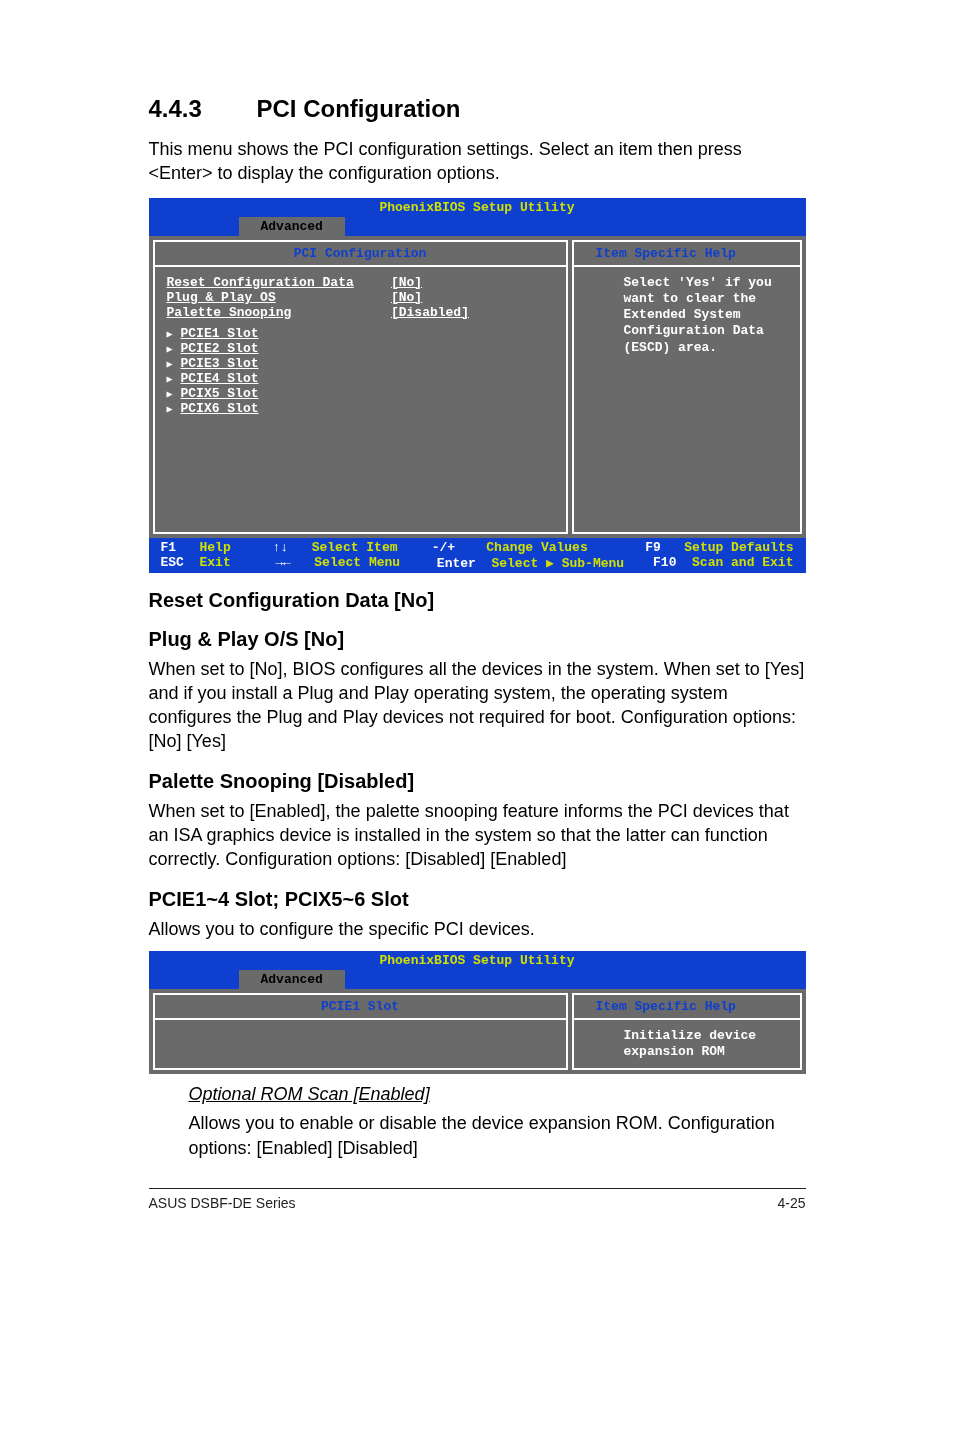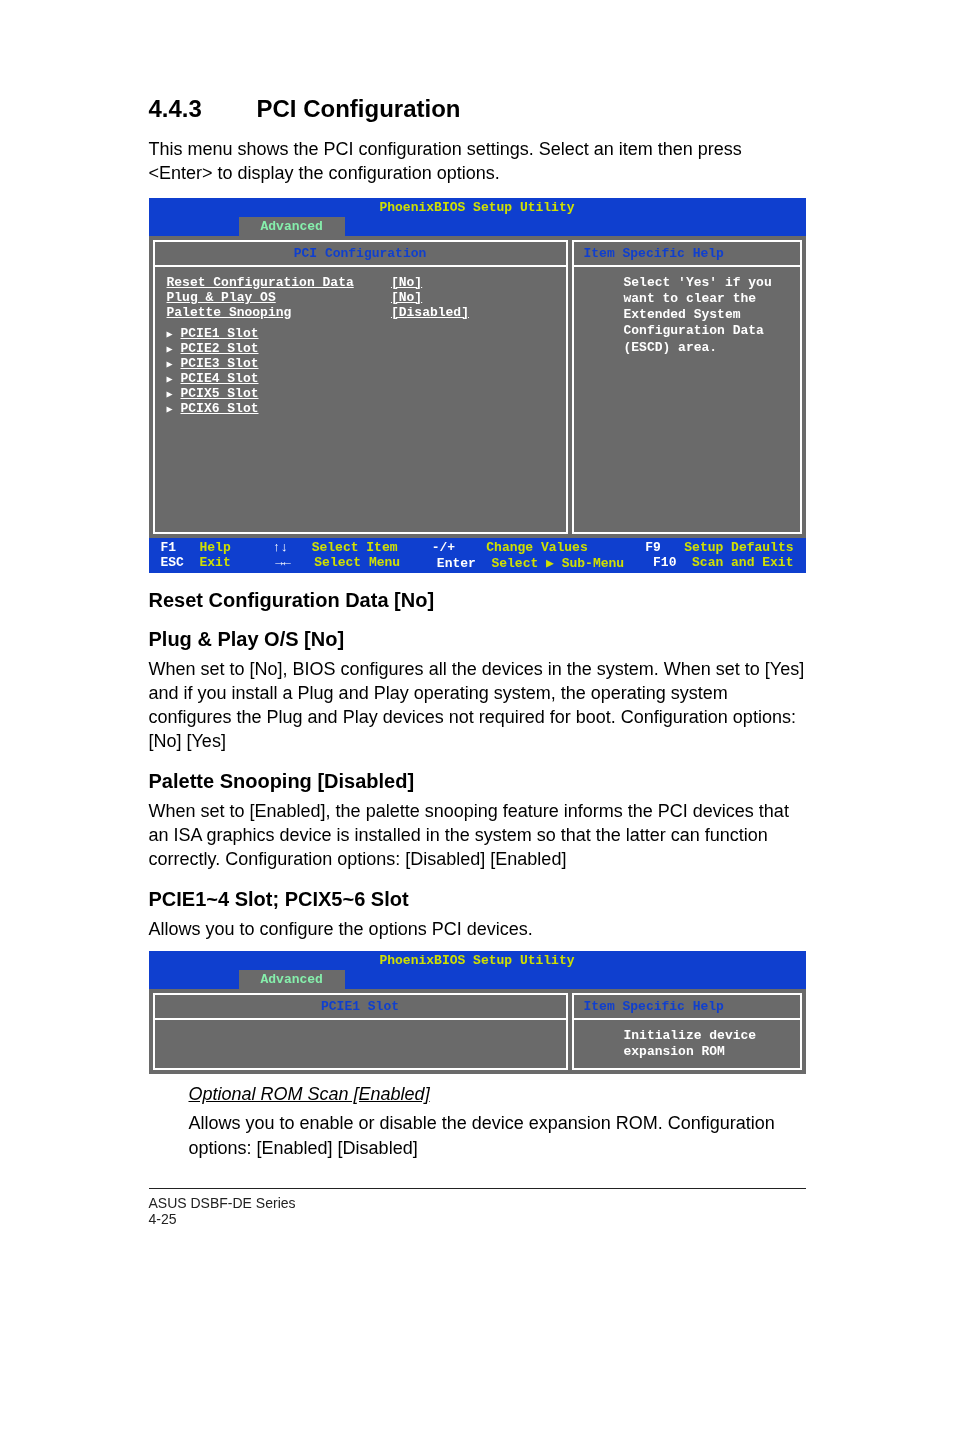--- a/index.html
+++ b/index.html
@@ -36,21 +36,21 @@
     color: #d0e000;
     text-align: center;
     padding: 2px 0;
   }
   .bios .tabs {
     background: #0f3fcf;
     padding: 0;
   }
   .bios .tabs .tab {
     background: #6a6a6a;
-    color: #86efac;
+    color: #000000;
     display: inline-block;
     padding: 2px 22px;
     margin-left: 90px;
   }
   .bios .panel {
     background: #6a6a6a;
     display: flex;
   }
   .bios .left-pane {
     flex: 1;
@@ -79,21 +79,21 @@
     font-size: 10px;
   }
   .bios .right-pane {
     width: 230px;
     border: 2px solid #fff;
     padding: 0;
     margin: 4px 4px 4px 0;
   }
   .bios .right-header {
     color: #0f3fcf;
-    padding: 4px 10px;
+    padding: 4px 22px;
     border-bottom: 2px solid #fff;
   }
   .bios .right-body {
     padding: 8px 10px;
     line-height: 1.25;
     margin-left: 40px;
   }
   .bios .foot {
     background: #0f3fcf;
     color: #fff;
@@ -118,21 +118,20 @@
     margin: 0 0 10px 40px;
   }
   .page-footer {
     border-top: 1px solid #222;
     margin-top: 28px;
     padding-top: 6px;
     display: flex;
     justify-content: space-between;
     font-size: 14px;
     color: #222;
-    flex-direction: column;
   }
 </style>
 </head>
 <body>
 
 <div class="page">
 
   <h2 class="sect-title">
     <span class="num">4.4.3</span><span>PCI Configuration</span>
   </h2>
@@ -191,21 +190,21 @@
 
   <h3 class="sub">Reset Configuration Data [No]</h3>
 
   <h3 class="sub">Plug &amp; Play O/S [No]</h3>
   <p class="body">When set to [No], BIOS configures all the devices in the system. When set to [Yes] and if you install a Plug and Play operating system, the operating system configures the Plug and Play devices not required for boot. Configuration options: [No] [Yes]</p>
 
   <h3 class="sub">Palette Snooping [Disabled]</h3>
   <p class="body">When set to [Enabled], the palette snooping feature informs the PCI devices that an ISA graphics device is installed in the system so that the latter can function correctly. Configuration options: [Disabled] [Enabled]</p>
 
   <h3 class="sub">PCIE1~4 Slot; PCIX5~6 Slot</h3>
-  <p class="body">Allows you to configure the options PCI devices.</p>
+  <p class="body">Allows you to configure the specific PCI devices.</p>
 
   <div class="bios small">
     <div class="title-bar">PhoenixBIOS Setup Utility</div>
     <div class="tabs">
       <span class="tab">Advanced</span>
     </div>
     <div class="panel">
       <div class="left-pane">
         <div class="left-header">PCIE1 Slot</div>
       </div>

